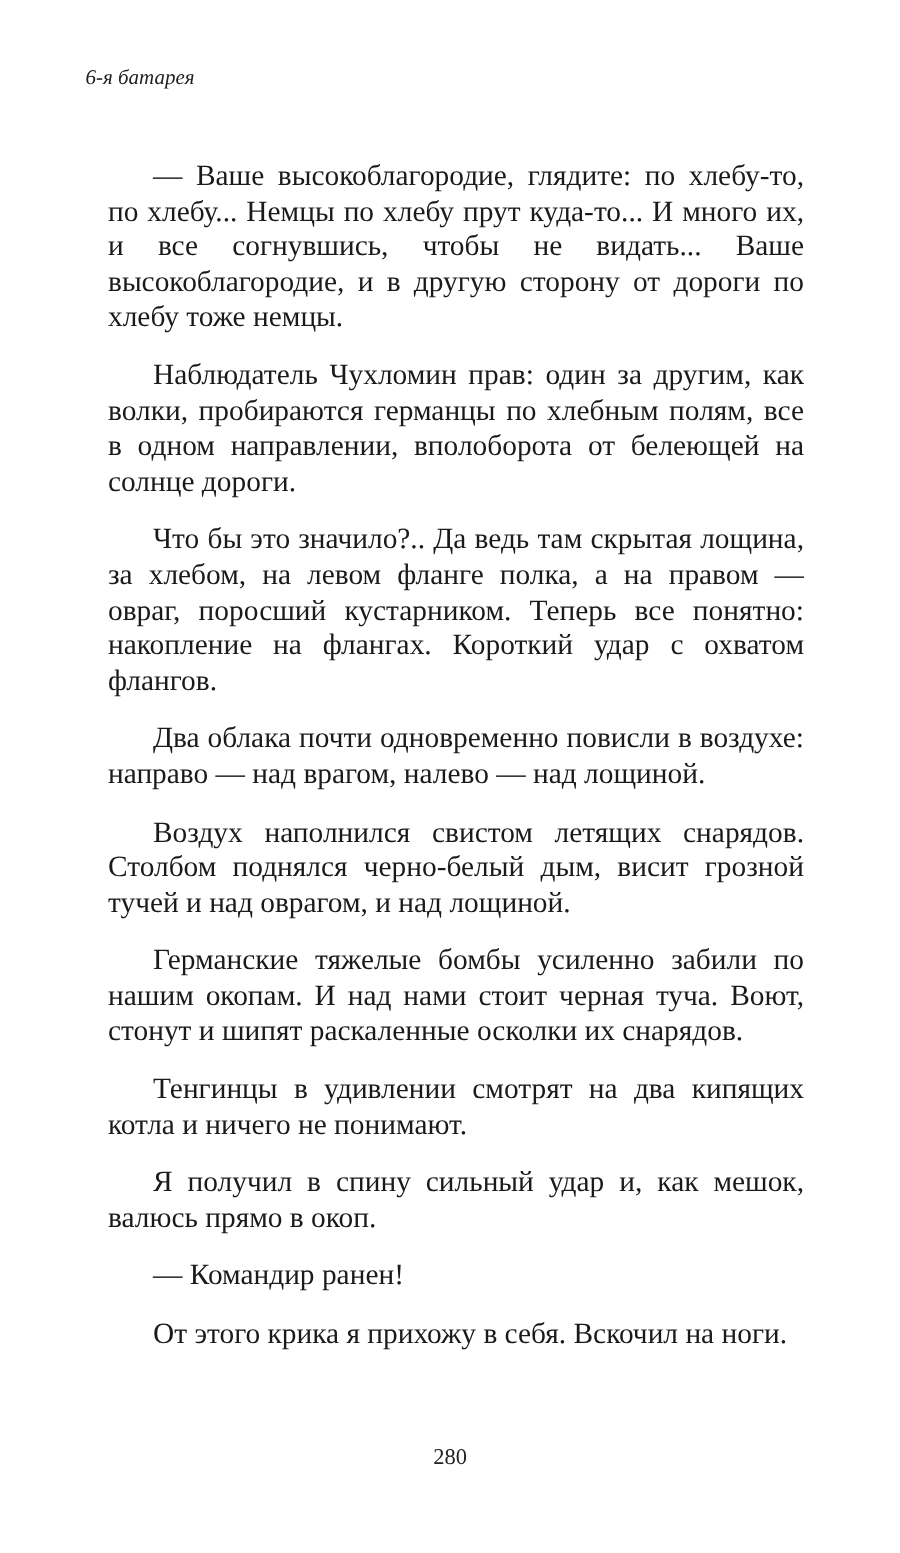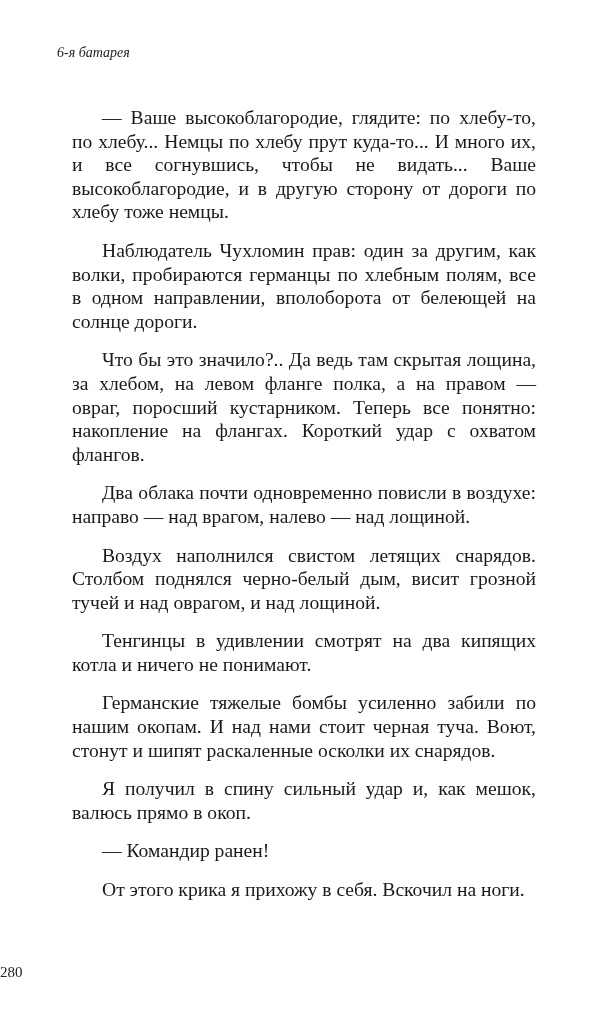--- a/index.html
+++ b/index.html
@@ -36,35 +36,36 @@
     }
     .page-body p {
       margin: 15px;
       text-indent: 30px;
     }
     .page-number {
       position: absolute;
       left: 0;
       width: 600px;
       top: 964px;
+      text-align: center;
       font-size: 15px;
       color: #222;
     }
   </style>
 </head>
 <body>
 
 <div class="running-header">6-я батарея</div>
 
 <div class="page-body">
   <p>— Ваше высокоблагородие, глядите: по хлебу-то, по хлебу... Немцы по хлебу прут куда-то... И много их, и все согнувшись, чтобы не видать... Ваше высокоблагородие, и в другую сторону от дороги по хлебу тоже немцы.</p>
   <p>Наблюдатель Чухломин прав: один за другим, как волки, пробираются германцы по хлебным полям, все в одном направлении, вполоборота от белеющей на солнце дороги.</p>
   <p>Что бы это значило?.. Да ведь там скрытая лощина, за хлебом, на левом фланге полка, а на правом — овраг, поросший кустарником. Теперь все понятно: накопление на флангах. Короткий удар с охватом флангов.</p>
   <p>Два облака почти одновременно повисли в воздухе: направо — над врагом, налево — над лощиной.</p>
   <p>Воздух наполнился свистом летящих снарядов. Столбом поднялся черно-белый дым, висит грозной тучей и над оврагом, и над лощиной.</p>
+  <p>Германские тяжелые бомбы усиленно забили по нашим окопам. И над нами стоит черная туча. Воют, стонут и шипят раскаленные осколки их снарядов.</p>
   <p>Тенгинцы в удивлении смотрят на два кипящих котла и ничего не понимают.</p>
-  <p>Германские тяжелые бомбы усиленно забили по нашим окопам. И над нами стоит черная туча. Воют, стонут и шипят раскаленные осколки их снарядов.</p>
   <p>Я получил в спину сильный удар и, как мешок, валюсь прямо в окоп.</p>
   <p>— Командир ранен!</p>
   <p>От этого крика я прихожу в себя. Вскочил на ноги.</p>
 </div>
 
 <div class="page-number">280</div>
 
 </body></html>

